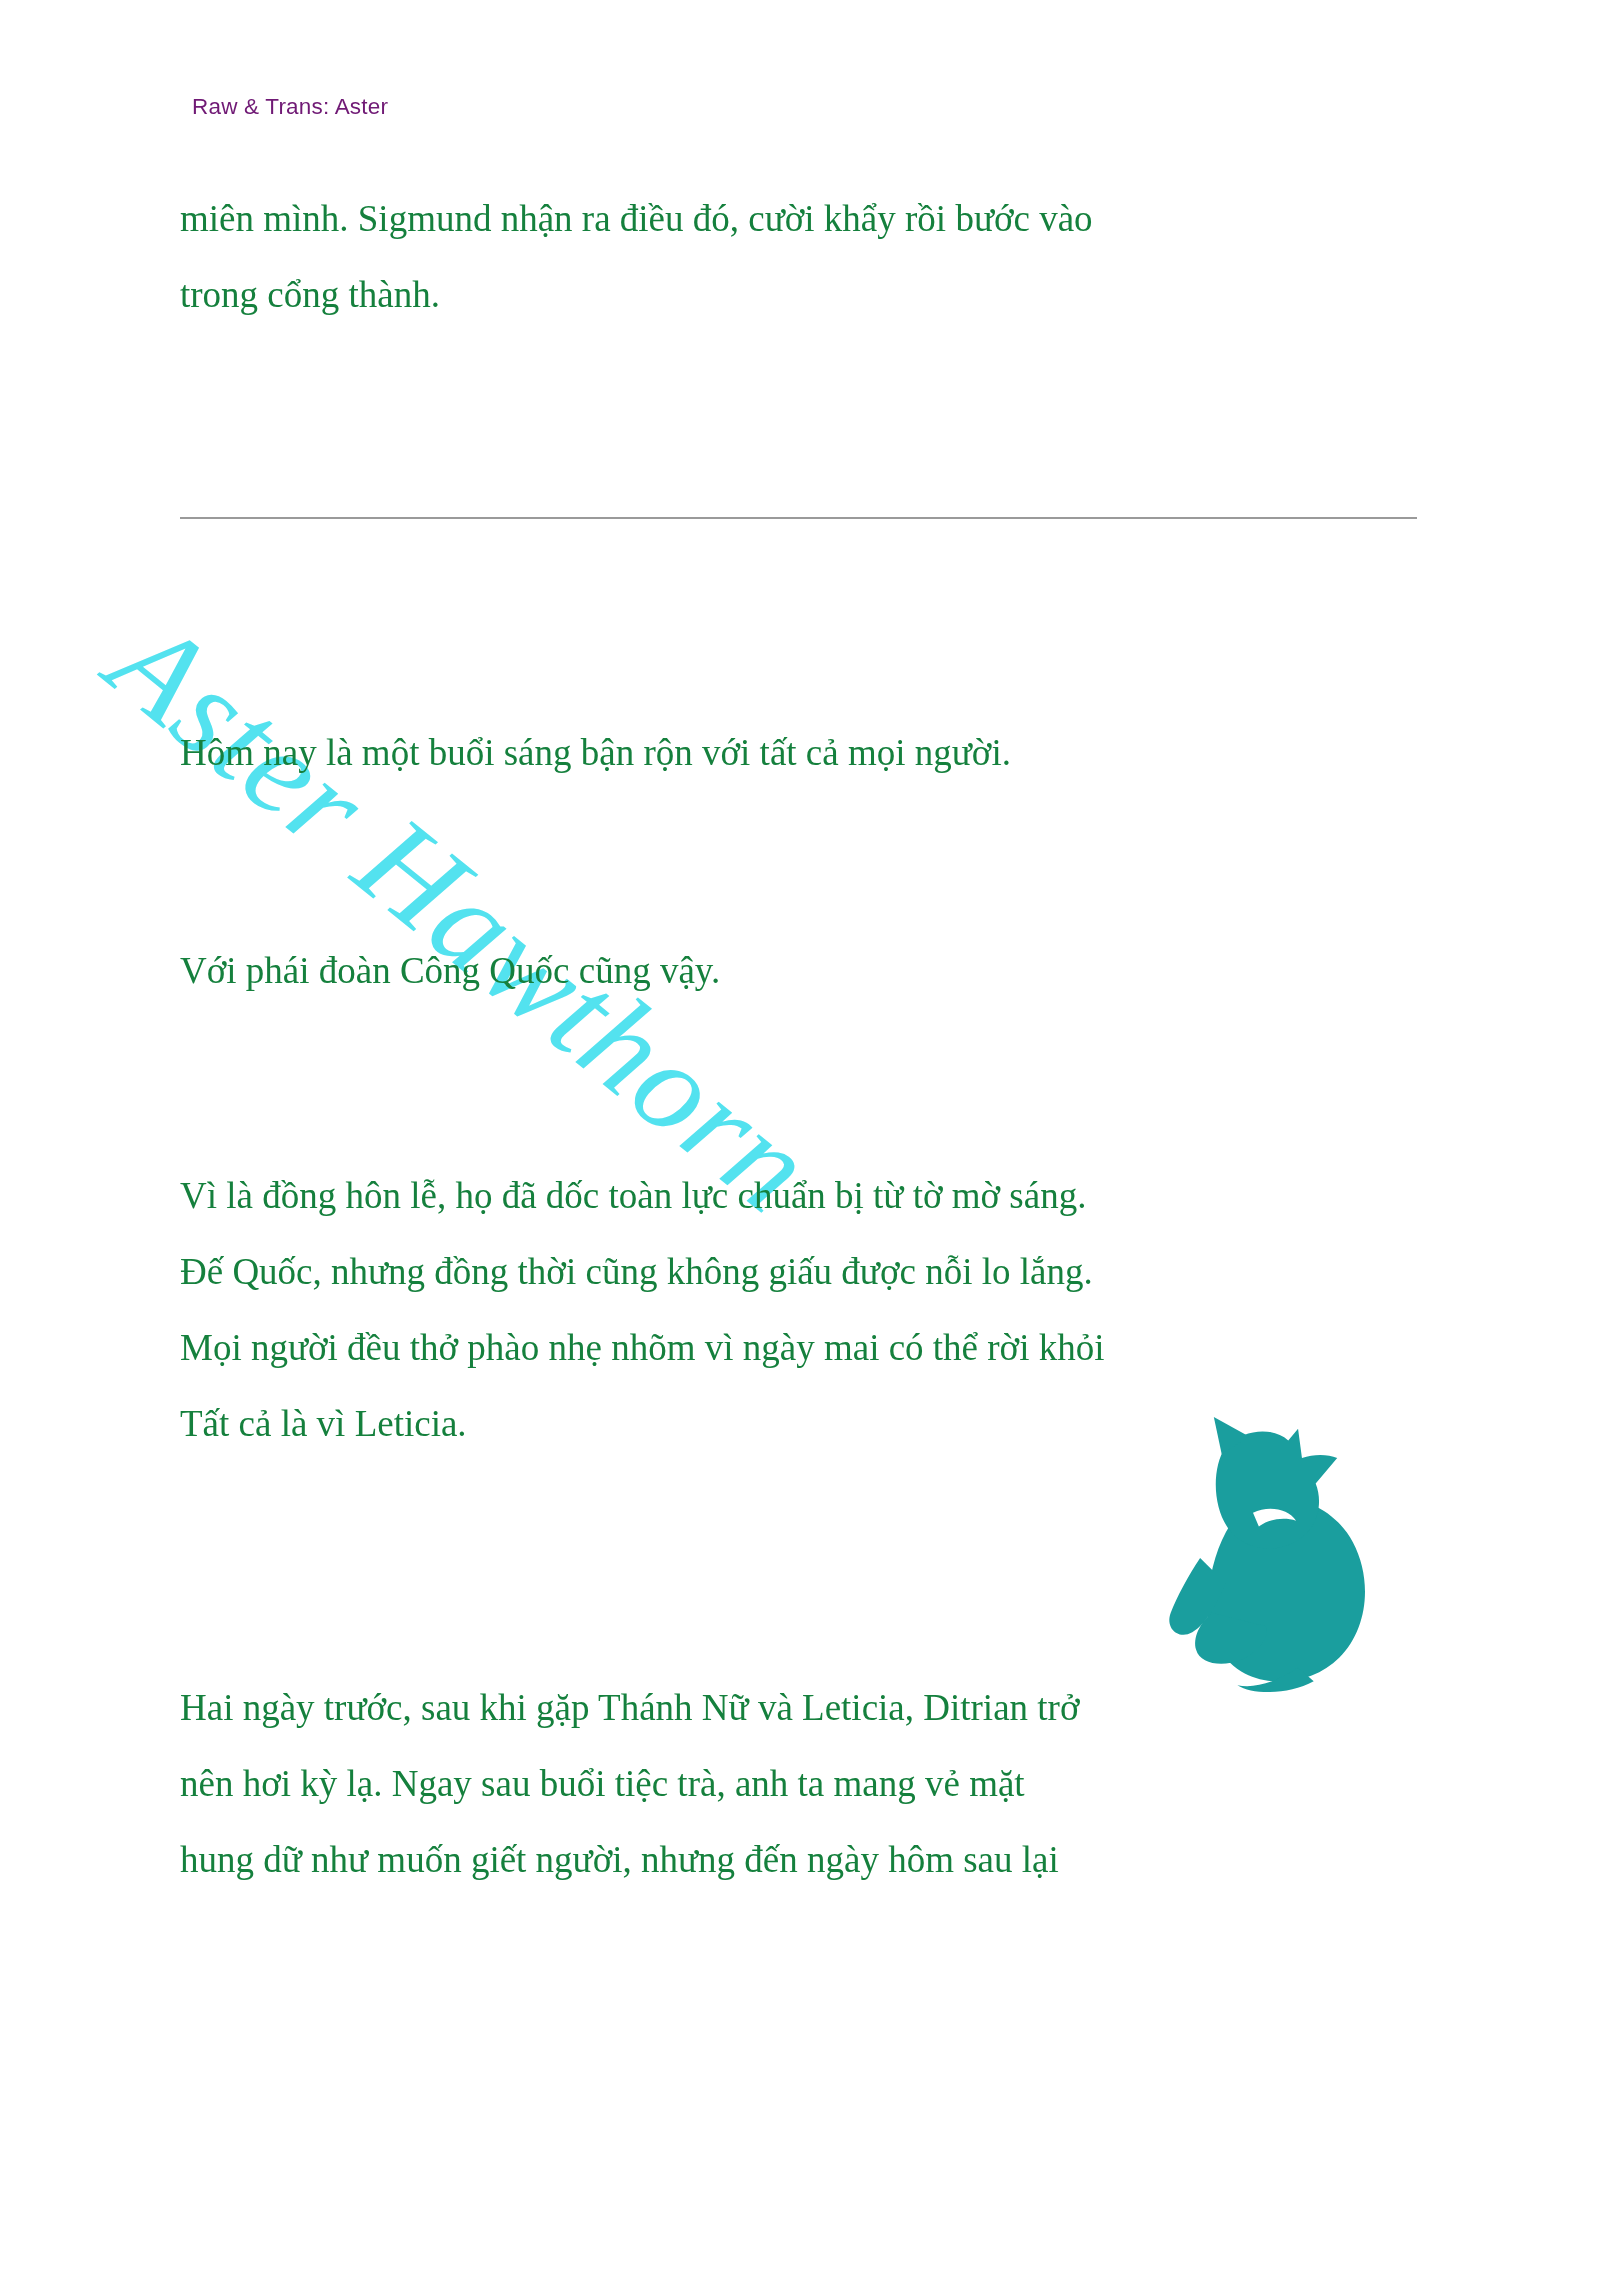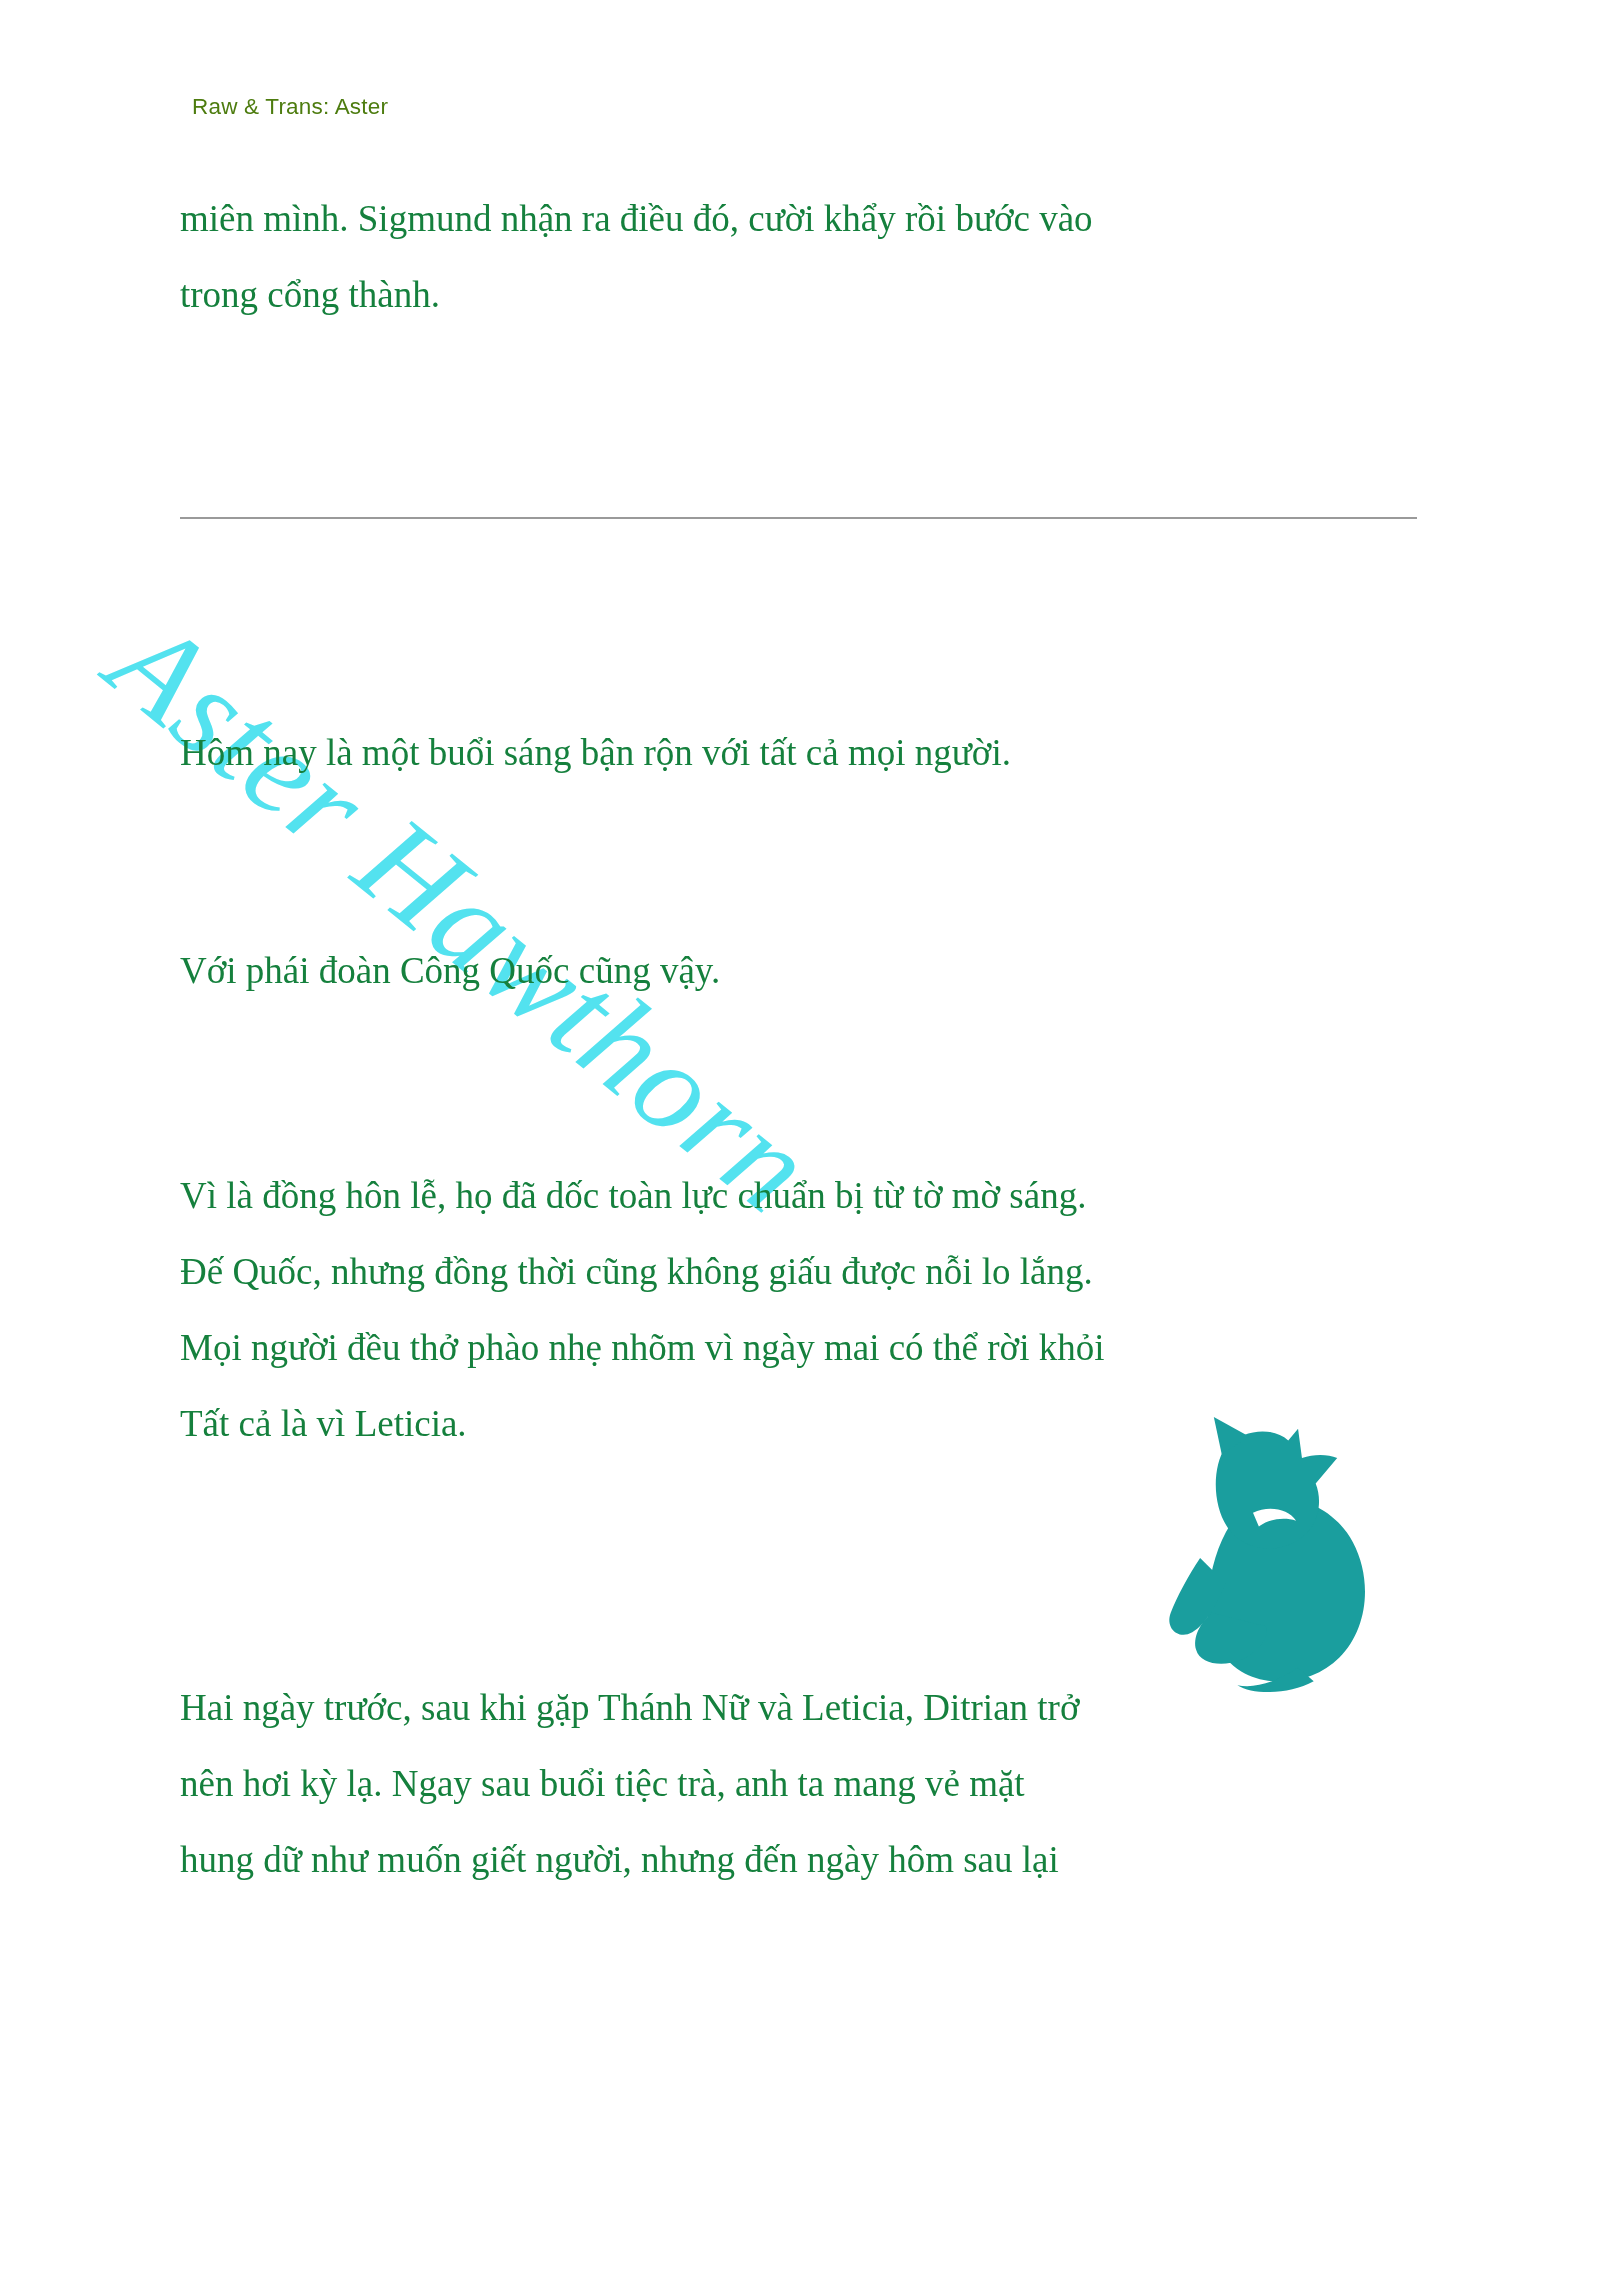--- a/index.html
+++ b/index.html
@@ -19,21 +19,21 @@
   }
 
   
   .page-header {
     position: absolute;
     top: 94px;
     left: 192px;
     font-family: "Liberation Sans", sans-serif;
     font-size: 22.5px;
     font-weight: 400;
-    color: #4d7c0f;
+    color: #701a75;
     letter-spacing: 0.2px;
     white-space: nowrap;
   }
 
   
   .content {
     position: absolute;
     top: 181px;
     left: 180px;
     width: 1237px;

